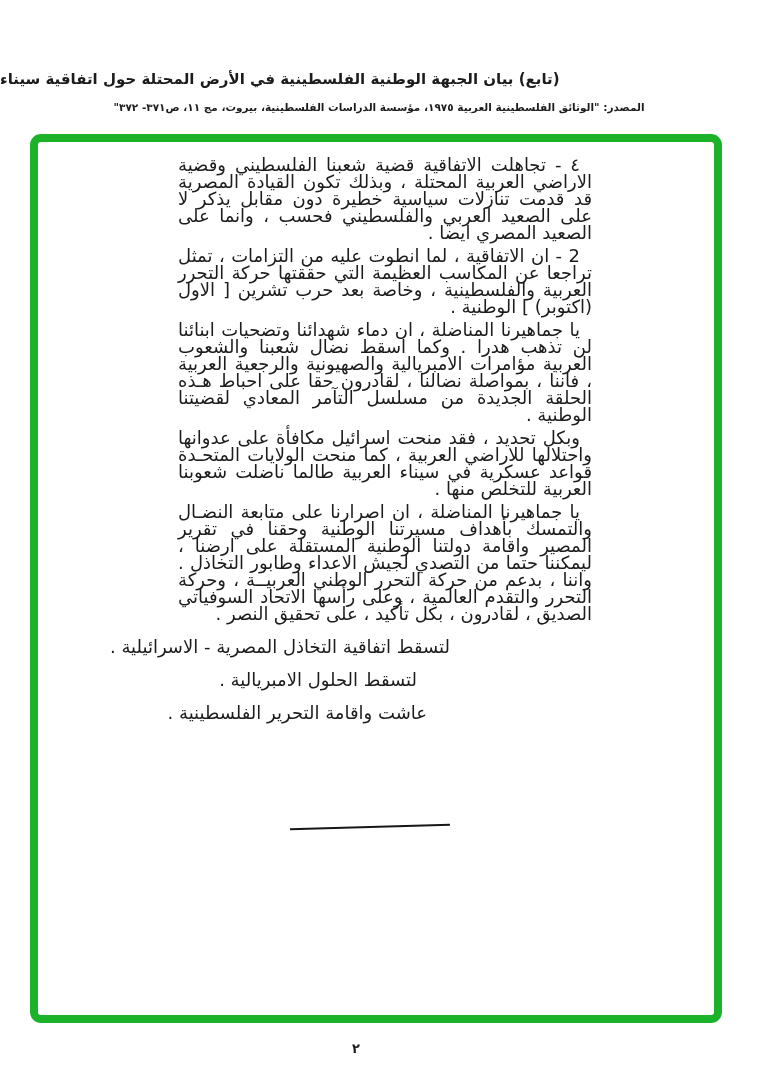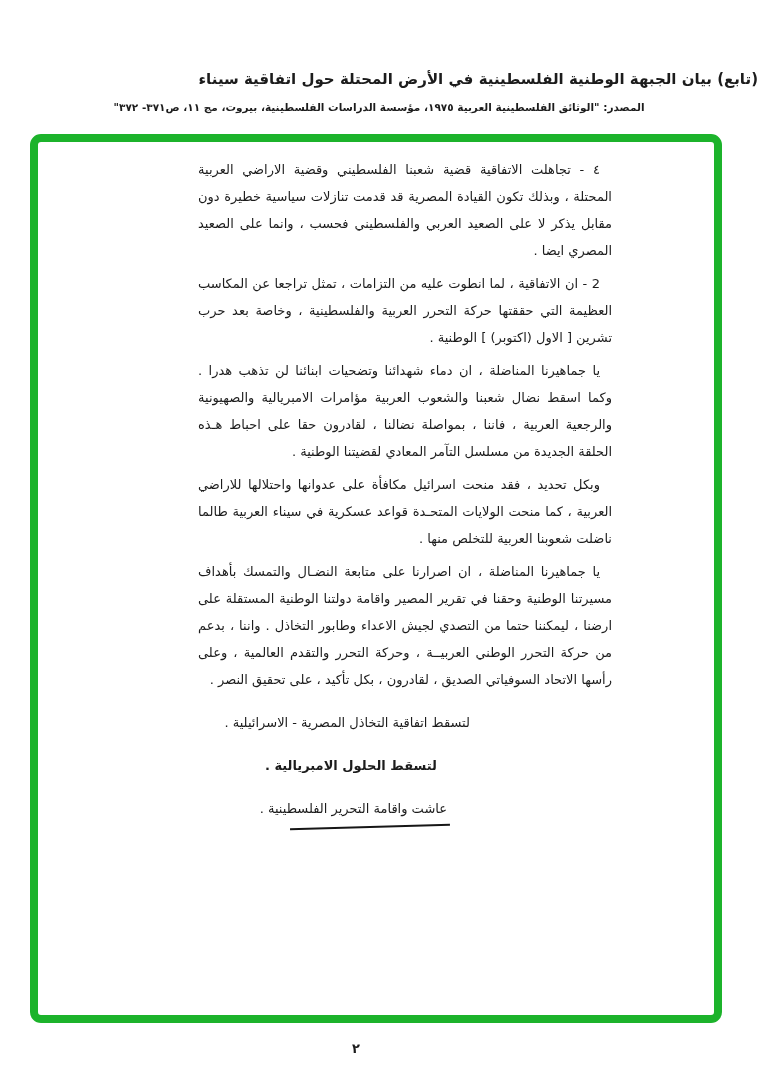--- a/index.html
+++ b/index.html
@@ -13,21 +13,21 @@
     position: relative;
     overflow: hidden;
     font-family: "DejaVu Sans", sans-serif;
     color: #1c1c1c;
   }
   .doc-title {
     position: absolute;
     top: 70px;
     left: 0;
     width: 758px;
-    text-align: right;
+    text-align: left;
     direction: rtl;
     font-size: 15px;
     font-weight: 700;
     letter-spacing: 0;
   }
   .doc-source {
     position: absolute;
     top: 101px;
     left: 0;
     width: 758px;
@@ -42,39 +42,39 @@
     top: 134px;
     width: 692px;
     height: 889px;
     box-sizing: border-box;
     border: 8px solid #1cb32b;
     border-radius: 11px;
   }
   .text-block {
     position: absolute;
     top: 14px;
-    right: 102px;
+    right: 122px;
     width: 414px;
     direction: rtl;
     text-align: justify;
-    font-size: 13px;
-    line-height: 27px;
+    font-size: 18px;
+    line-height: 17px;
   }
   .text-block p {
     margin: 0 0 6px 0;
     text-indent: 12px;
   }
   .slogans p {
     margin: 16px;
     text-indent: 0;
     text-align: right;
     white-space: nowrap;
   }
   .slogans .s1 { padding-right: 126px; }
-  .slogans .s2 { padding-right: 159px; font-weight: bold; }
+  .slogans .s2 { padding-right: 159px; }
   .slogans .s3 { padding-right: 0; }
   .slogans .s4 { padding-right: 206px; }
   .slogans .s5 { padding-right: 149px; }
   .closing-rule {
     position: absolute;
     left: 290px;
     top: 826px;
     width: 160px;
     height: 2px;
     background: #161616;

